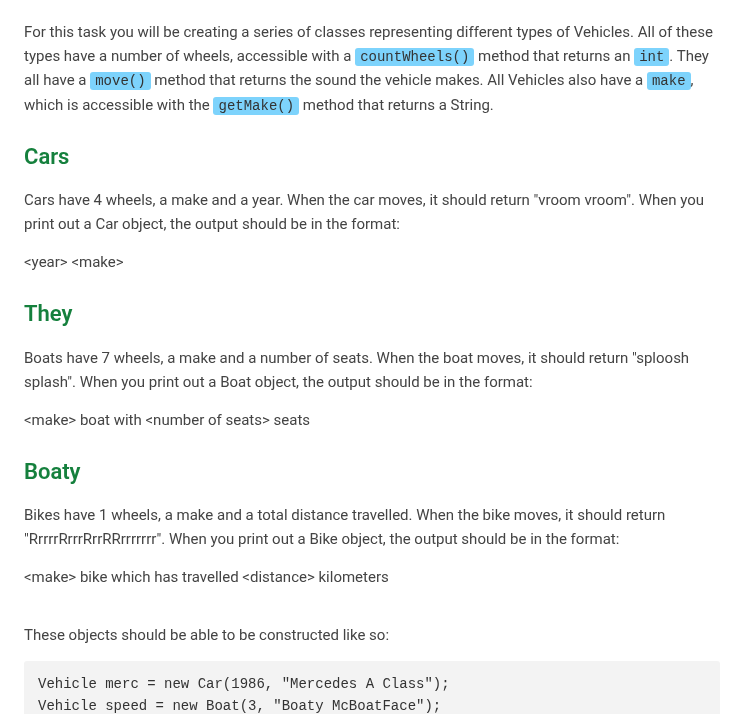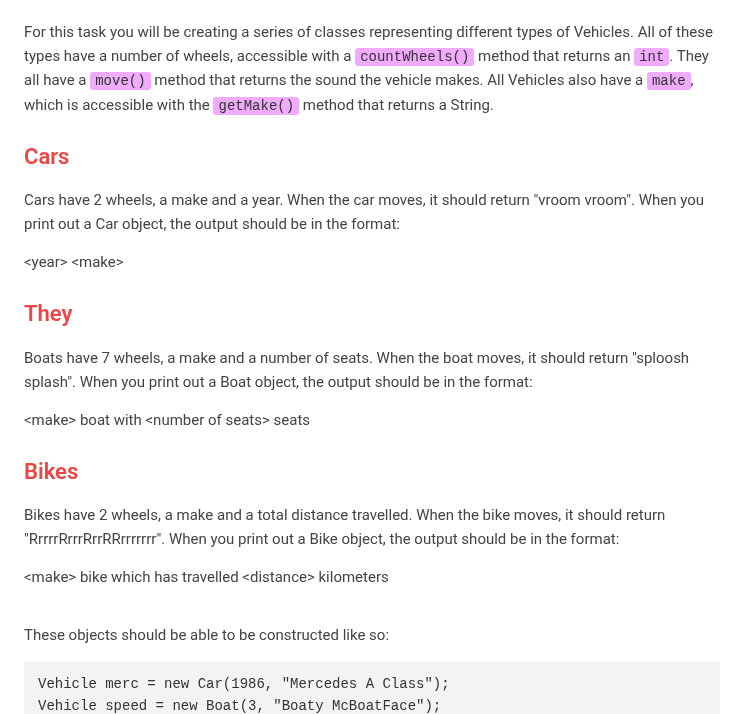--- a/index.html
+++ b/index.html
@@ -15,26 +15,26 @@
       padding: 20px 24px;
       max-width: 744px;
     }
     p {
       margin: 0 0 14px 0;
       color: #444;
     }
     h2 {
       font-size: 22px;
       font-weight: 600;
-      color: #ef4444;
+      color: #15803d;
       margin: 22px 0 14px 0;
     }
     code {
       font-family: "Consolas", "Menlo", "Courier New", monospace;
-      background: #f0abfc;
+      background: #7dd3fc;
       padding: 1px 5px;
       border-radius: 3px;
       font-size: 14px;
       color: #333;
     }
     pre {
       background: #f3f3f3;
       padding: 12px 14px;
       border-radius: 3px;
       font-family: "Consolas", "Menlo", "Courier New", monospace;
@@ -54,29 +54,29 @@
     }
   </style>
 </head>
 <body>
 
 <p>
   <span>For this task you will be creating a series of classes representing different types of Vehicles. All of these types have a number of wheels, accessible with a </span><code>countWheels()</code><span> method that returns an </span><code>int</code><span>. They all have a </span><code>move()</code><span> method that returns the sound the vehicle makes. All Vehicles also have a </span><code>make</code><span>, which is accessible with the </span><code>getMake()</code><span> method that returns a String.</span>
 </p>
 
 <h2>Cars</h2>
-<p>Cars have 2 wheels, a make and a year. When the car moves, it should return "vroom vroom". When you print out a Car object, the output should be in the format:</p>
+<p>Cars have 4 wheels, a make and a year. When the car moves, it should return "vroom vroom". When you print out a Car object, the output should be in the format:</p>
 <p>&lt;year&gt; &lt;make&gt;</p>
 
 <h2>They</h2>
 <p>Boats have 7 wheels, a make and a number of seats. When the boat moves, it should return "sploosh splash". When you print out a Boat object, the output should be in the format:</p>
 <p>&lt;make&gt; boat with &lt;number of seats&gt; seats</p>
 
-<h2>Bikes</h2>
-<p>Bikes have 2 wheels, a make and a total distance travelled. When the bike moves, it should return "RrrrrRrrrRrrRRrrrrrrr". When you print out a Bike object, the output should be in the format:</p>
+<h2>Boaty</h2>
+<p>Bikes have 1 wheels, a make and a total distance travelled. When the bike moves, it should return "RrrrrRrrrRrrRRrrrrrrr". When you print out a Bike object, the output should be in the format:</p>
 <p>&lt;make&gt; bike which has travelled &lt;distance&gt; kilometers</p>
 
 <div class="spacer"></div>
 
 <p>These objects should be able to be constructed like so:</p>
 
 <pre><code>Vehicle merc = new Car(1986, "Mercedes A Class");
 Vehicle speed = new Boat(3, "Boaty McBoatFace");
 Vehicle harley = new Bike(10000, "Harley Davidson");</code></pre>
 

